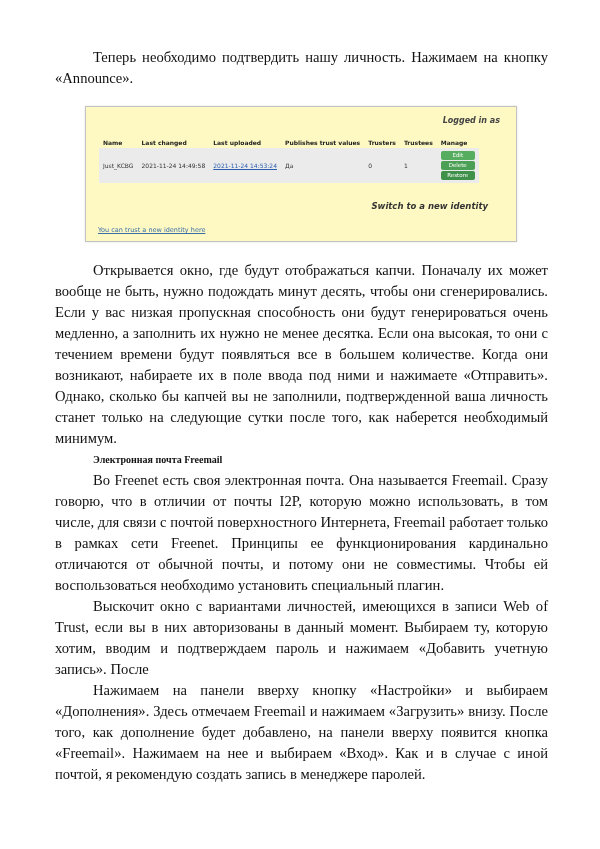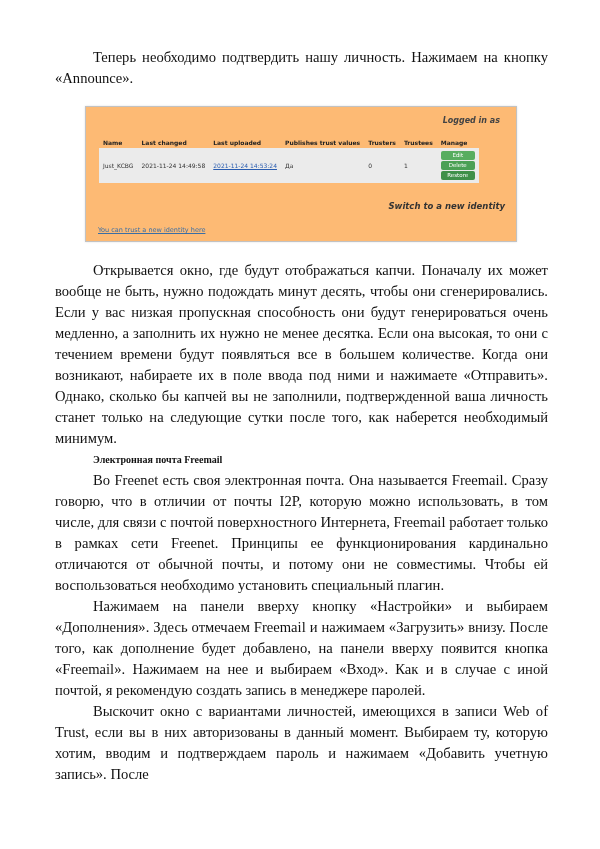--- a/index.html
+++ b/index.html
@@ -29,21 +29,21 @@
     line-height:21px;
     font-weight:bold;
     text-indent:38px;
   }
   
   .figure{
     position:relative;
     margin:17px 0 18px 30px;
     width:430px;
     height:134px;
-    background:#fdba74;
+    background:#fef9c3;
     border:1px solid #c2c2c2;
     box-shadow:0 0 2px rgba(0,0,0,.12);
     font-family:"DejaVu Sans", sans-serif;
   }
   .logged-in{
     position:absolute;
     top:9px; right:16px;
     font-size:8px;
     font-style:italic;
     font-weight:bold;
@@ -86,21 +86,21 @@
     text-align:center;
     border-radius:2px;
     padding:1px 3px;
     margin:1px 0;
     cursor:pointer;
   }
   .mini-btn.b2{background:#4ba055;}
   .mini-btn.b3{background:#3f9049;}
   .switch-label{
     position:absolute;
-    right:11px; bottom:30px;
+    right:28px; bottom:30px;
     font-size:8.5px;
     font-weight:bold;
     font-style:italic;
     color:#333;
   }
   .create-link{
     position:absolute;
     left:12px; bottom:7px;
     font-size:6.5px;
     color:#3a6ea5;
@@ -159,18 +159,18 @@
 
       <div class="switch-label">Switch to a new identity</div>
       <div class="create-link">You can trust a new identity here</div>
     </div>
 
     <p>Открывается окно, где будут отображаться капчи. Поначалу их может вообще не быть, нужно подождать минут десять, чтобы они сгенерировались. Если у вас низкая пропускная способность они будут генерироваться очень медленно, а заполнить их нужно не менее десятка. Если она высокая, то они с течением времени будут появляться все в большем количестве. Когда они возникают, набираете их в поле ввода под ними и нажимаете «Отправить». Однако, сколько бы капчей вы не заполнили, подтвержденной ваша личность станет только на следующие сутки после того, как наберется необходимый минимум.</p>
 
     <div class="heading">Электронная почта Freemail</div>
 
     <p>Во Freenet есть своя электронная почта. Она называется Freemail. Сразу говорю, что в отличии от почты  I2P, которую можно использовать, в том числе, для связи с почтой поверхностного Интернета, Freemail работает только в рамках сети Freenet. Принципы ее функционирования кардинально отличаются от обычной почты, и потому они не совместимы. Чтобы ей воспользоваться необходимо установить специальный плагин.</p>
+    <p>Выскочит окно с вариантами личностей, имеющихся в записи Web of Trust, если вы в них авторизованы в данный момент. Выбираем ту, которую хотим, вводим и подтверждаем пароль и нажимаем «Добавить учетную запись». После</p>
     <p>Нажимаем на панели вверху кнопку «Настройки» и выбираем «Дополнения». Здесь отмечаем Freemail и нажимаем «Загрузить» внизу. После того, как дополнение будет добавлено, на панели вверху появится кнопка «Freemail». Нажимаем на нее и выбираем «Вход». Как и в  случае с иной почтой, я рекомендую создать запись в менеджере паролей.</p>
-    <p>Выскочит окно с вариантами личностей, имеющихся в записи Web of Trust, если вы в них авторизованы в данный момент. Выбираем ту, которую хотим, вводим и подтверждаем пароль и нажимаем «Добавить учетную запись». После</p>
 
   </div>
 
 </div>
 
 </body></html>

